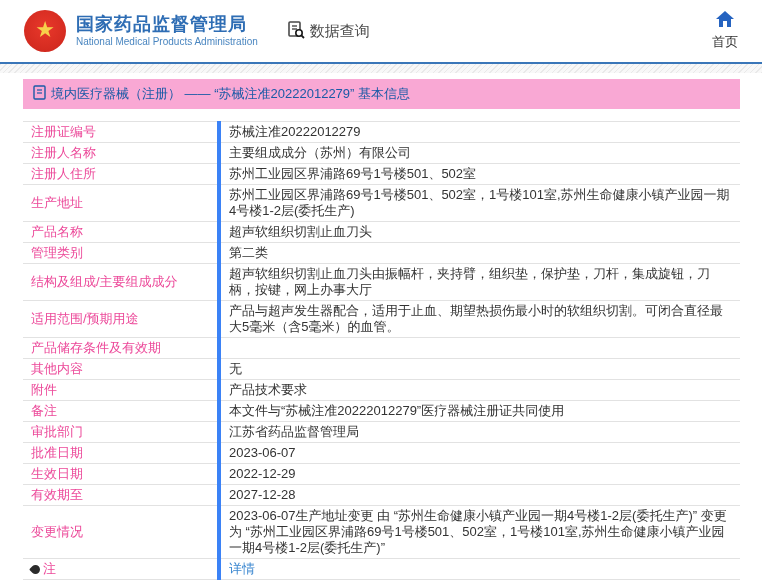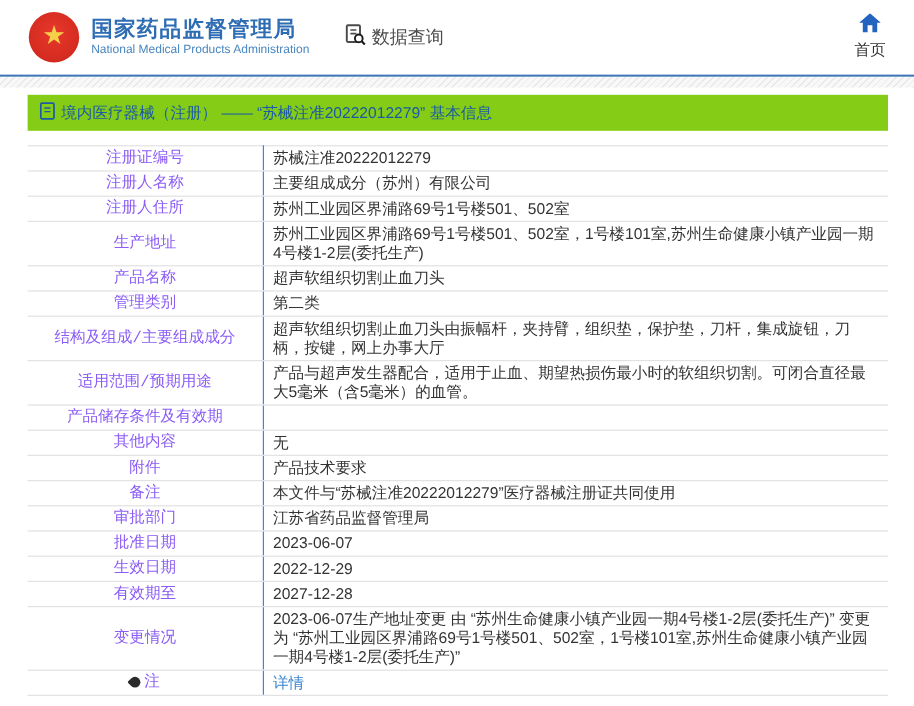--- a/index.html
+++ b/index.html
@@ -20,31 +20,31 @@
     font-size:15px; cursor:pointer; }
   .query svg { margin-right:4px; }
   .header-right { margin-left:auto; display:flex; gap:50px; }
   .nav-item { display:flex; flex-direction:column; align-items:center; gap:3px;
     font-size:13px; color:#333; cursor:pointer; }
   .header-rule { height:2px; background:#3a76b8; }
   .stripe-band { height:9px;
     background:repeating-linear-gradient(135deg,#e9e9e9 0 1px,#f8f8f8 1px 4px); }
 
   
-  .breadcrumb { width:717px; margin:6px 0 12px 23px; background:#84cc16;
+  .breadcrumb { width:717px; margin:6px 0 12px 23px; background:#f9a8d4;
     padding:6px 10px; font-size:13px; color:#1a5aa6; display:flex; align-items:center; }
   .breadcrumb svg { margin-right:5px; flex:0 0 auto; }
 
   
   .info-table { width:717px; margin:9px 0 0 23px; border-collapse:collapse;
     font-size:13px; border-top:1px solid #e2e2e2; }
   .info-table td { border-bottom:1px solid #e2e2e2; padding:2px 8px;
     vertical-align:middle; line-height:16px; }
-  .label-cell { width:196px; text-align:center; color:#8b5cf6; white-space:nowrap;font-family:Liberation Mono, monospace; }
-  .value-cell { border-left:1px solid #3b82f6; color:#333; text-align:left; }
+  .label-cell { width:196px; text-align:left; color:#ec4899; white-space:nowrap; }
+  .value-cell { border-left:4px solid #3b82f6; color:#333; text-align:left; }
   .value-cell a { color:#3b87d0; text-decoration:none; }
   .comment-icon { display:inline-block; width:9px; height:9px; background:#2b2b2b;
     border-radius:50% 50% 50% 1px; transform:rotate(45deg); margin-right:3px;
     vertical-align:middle; }
 </style>
 </head>
 <body>
 
 <div class="header">
   <div class="logo-circle">

